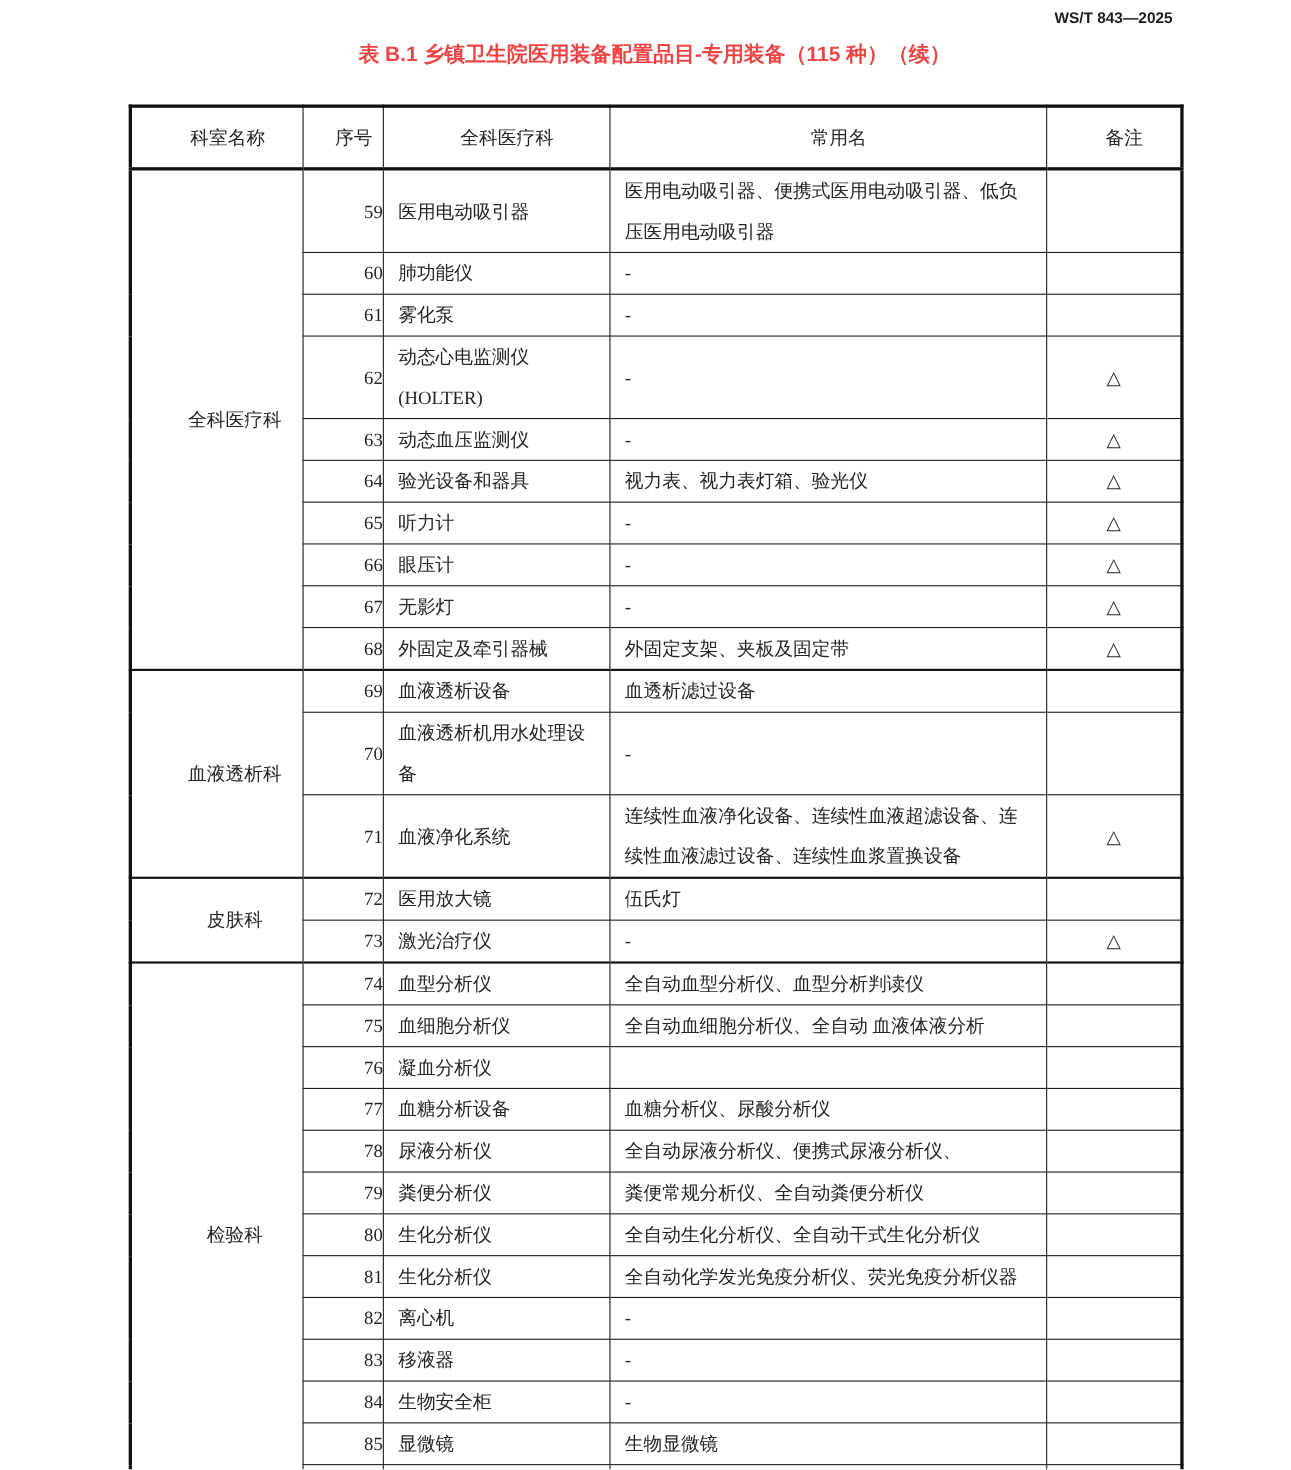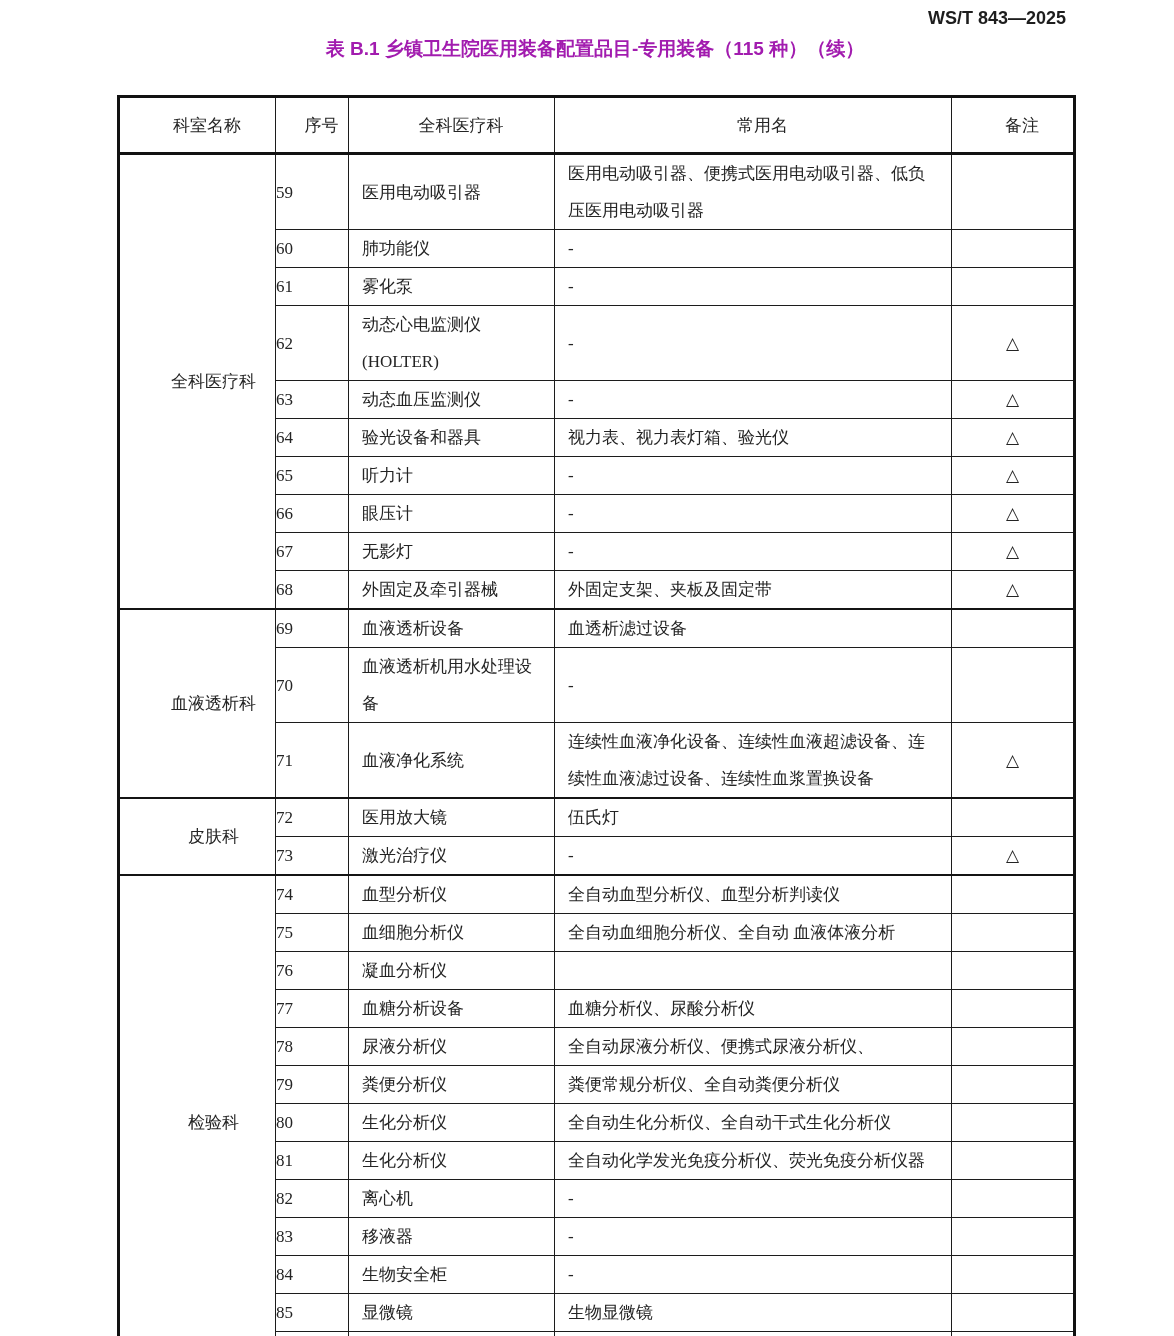--- a/index.html
+++ b/index.html
@@ -14,33 +14,33 @@
     height: 1336px;
     background: #ffffff;
     overflow: hidden;
   }
   .doc-number {
     position: absolute;
     top: 8px;
     right: 108px;
     font-family: "Liberation Sans", "DejaVu Sans", sans-serif;
     font-weight: bold;
-    font-size: 18px;
+    font-size: 14px;
     color: #1d1d1d;
   }
   .table-title {
     position: absolute;
     top: 36px;
     left: 117px;
     width: 956px;
     text-align: center;
     font-family: "Liberation Sans", "DejaVu Sans", sans-serif;
     font-weight: bold;
     font-size: 19px;
-    color: #a21caf;
+    color: #ef4444;
   }
   table.equipment {
     position: absolute;
     top: 95px;
     left: 117px;
     width: 956px;
     border-collapse: collapse;
     table-layout: fixed;
     border: 3px solid #111111;
   }
@@ -56,21 +56,21 @@
     font-weight: normal;
     text-align: center;
     border-bottom: 3px solid #111111;
     padding-left: 19px;
   }
   table.equipment td {
     height: 38px;
     line-height: 37px;
   }
   td.dept { text-align: center; padding-left: 32px; }
-  td.no   { text-align: left; }
+  td.no   { text-align: right; }
   td.item, td.common {
     text-align: left;
     padding-left: 13px;
     padding-right: 21px;
     white-space: pre-line;
   }
   td.remark {
     text-align: center;
     font-size: 20px;
   }

